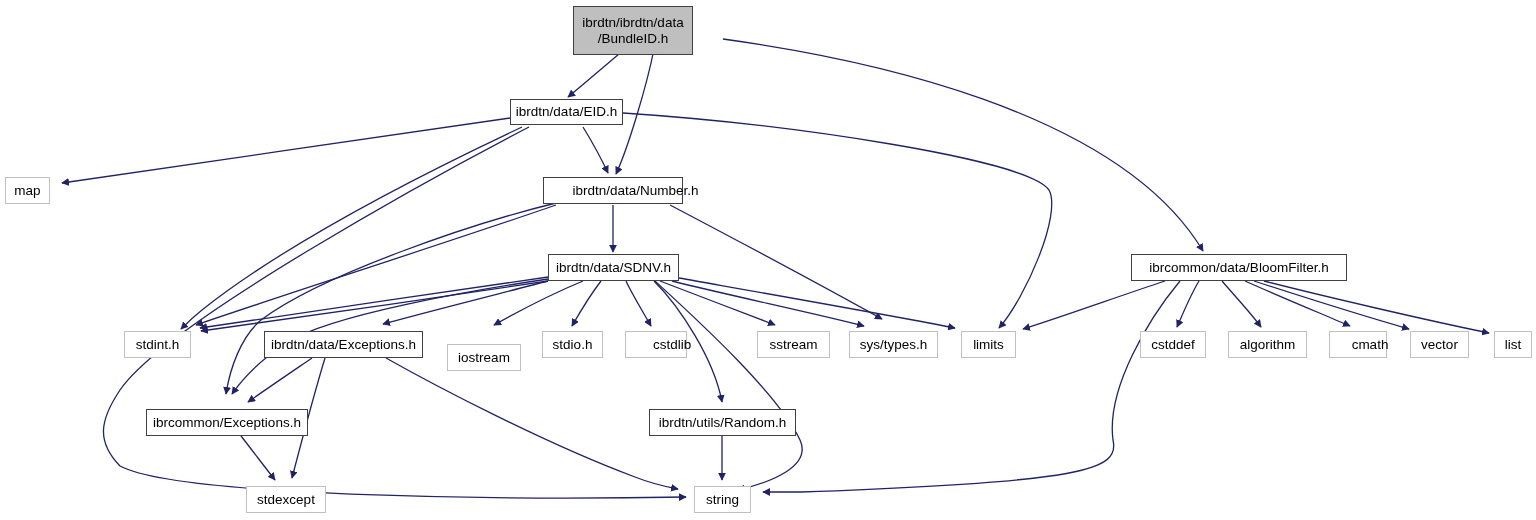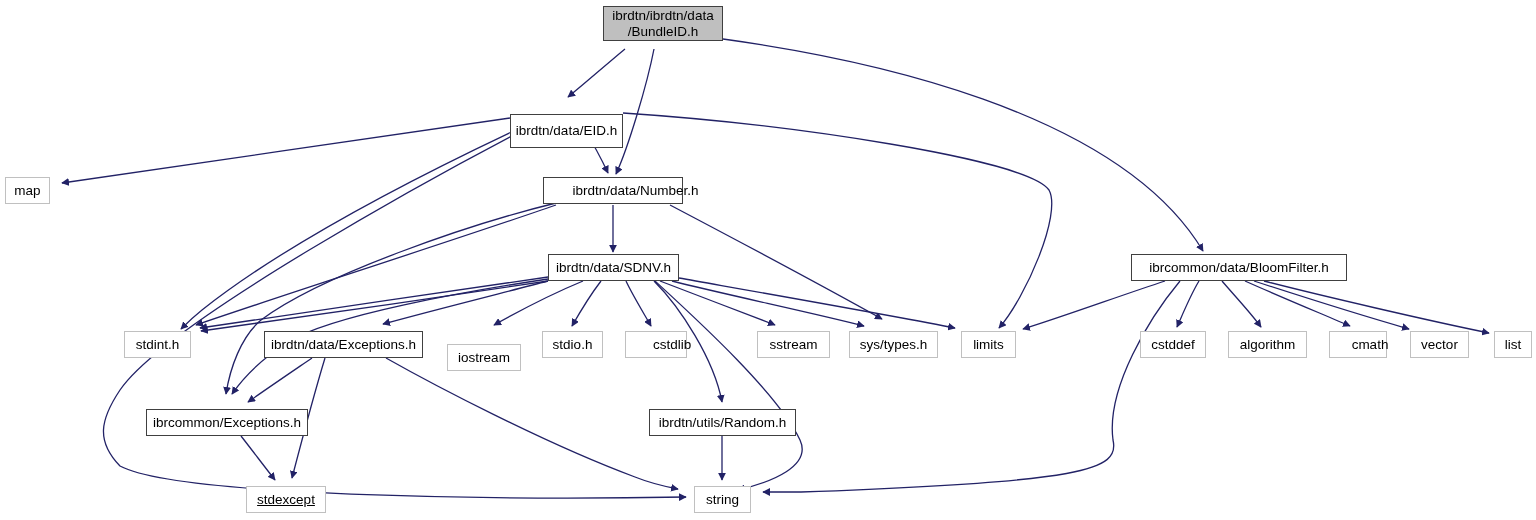--- a/index.html
+++ b/index.html
@@ -58,39 +58,39 @@
         <path d="M 1180,281 C 1150,317 1106,388 1113,440 C 1120,470 1086,482 801,492 C 790,492 779,492 763,492" marker-end="url(#arrow)"></path>
         <path d="M 312,358 C 293,371 268,388 248,402" marker-end="url(#arrow)"></path>
         <path d="M 325,358 C 318,381 304,432 292,478" marker-end="url(#arrow)"></path>
         <path d="M 386,358 C 432,384 546,444 635,477 C 650,483 662,486 678,489" marker-end="url(#arrow)"></path>
         <path d="M 241,436 C 252,450 264,466 275,480" marker-end="url(#arrow)"></path>
         <path d="M 722,436 C 722,450 722,466 722,480" marker-end="url(#arrow)"></path>
       </g>
   </svg>
 
   <div id="node-layer">
-      <div class="node n-root" style="left: 603px; top: 6px; width: 120px; height: 35px;">ibrdtn/ibrdtn/data
+      <div class="node n-root" style="left: 573px; top: 6px; width: 120px; height: 49px;">ibrdtn/ibrdtn/data
 /BundleID.h</div>
-      <div class="node n-hdr" style="left: 510px; top: 114px; width: 113px; height: 34px;">ibrdtn/data/EID.h</div>
+      <div class="node n-hdr" style="left: 510px; top: 99px; width: 113px; height: 26px;">ibrdtn/data/EID.h</div>
       <div class="node n-leaf" style="left: 5px; top: 177px; width: 45px; height: 27px;">map</div>
       <div class="node n-hdr" style="left: 543px; top: 177px; width: 140px; height: 27px; padding-left: 45px;">ibrdtn/data/Number.h</div>
       <div class="node n-hdr" style="left: 548px; top: 254px; width: 131px; height: 27px;">ibrdtn/data/SDNV.h</div>
       <div class="node n-hdr" style="left: 1131px; top: 254px; width: 216px; height: 27px;">ibrcommon/data/BloomFilter.h</div>
       <div class="node n-leaf" style="left: 124px; top: 331px; width: 67px; height: 27px;">stdint.h</div>
       <div class="node n-hdr" style="left: 264px; top: 331px; width: 159px; height: 27px;">ibrdtn/data/Exceptions.h</div>
       <div class="node n-leaf" style="left: 447px; top: 344px; width: 74px; height: 27px;">iostream</div>
       <div class="node n-leaf" style="left: 542px; top: 331px; width: 61px; height: 27px;">stdio.h</div>
       <div class="node n-leaf" style="left: 625px; top: 331px; width: 62px; height: 27px; padding-left: 32px;">cstdlib</div>
       <div class="node n-leaf" style="left: 757px; top: 331px; width: 73px; height: 27px;">sstream</div>
       <div class="node n-leaf" style="left: 849px; top: 331px; width: 89px; height: 27px;">sys/types.h</div>
       <div class="node n-leaf" style="left: 961px; top: 331px; width: 55px; height: 27px;">limits</div>
       <div class="node n-leaf" style="left: 1140px; top: 331px; width: 66px; height: 27px;">cstddef</div>
       <div class="node n-leaf" style="left: 1228px; top: 331px; width: 79px; height: 27px;">algorithm</div>
       <div class="node n-leaf" style="left: 1329px; top: 331px; width: 58px; height: 27px; padding-left: 24px;">cmath</div>
       <div class="node n-leaf" style="left: 1410px; top: 331px; width: 59px; height: 27px;">vector</div>
       <div class="node n-leaf" style="left: 1494px; top: 331px; width: 38px; height: 27px;">list</div>
       <div class="node n-hdr" style="left: 146px; top: 409px; width: 162px; height: 27px;">ibrcommon/Exceptions.h</div>
       <div class="node n-hdr" style="left: 649px; top: 409px; width: 147px; height: 27px;">ibrdtn/utils/Random.h</div>
-      <div class="node n-leaf" style="left: 246px; top: 486px; width: 80px; height: 27px; text-decoration: underline;">stdexcept</div>
+      <div class="node n-leaf" style="left: 246px; top: 486px; width: 80px; height: 27px;">stdexcept</div>
       <div class="node n-leaf" style="left: 694px; top: 486px; width: 57px; height: 27px;">string</div>
     </div>
 
 </div>
 
 </body></html>

